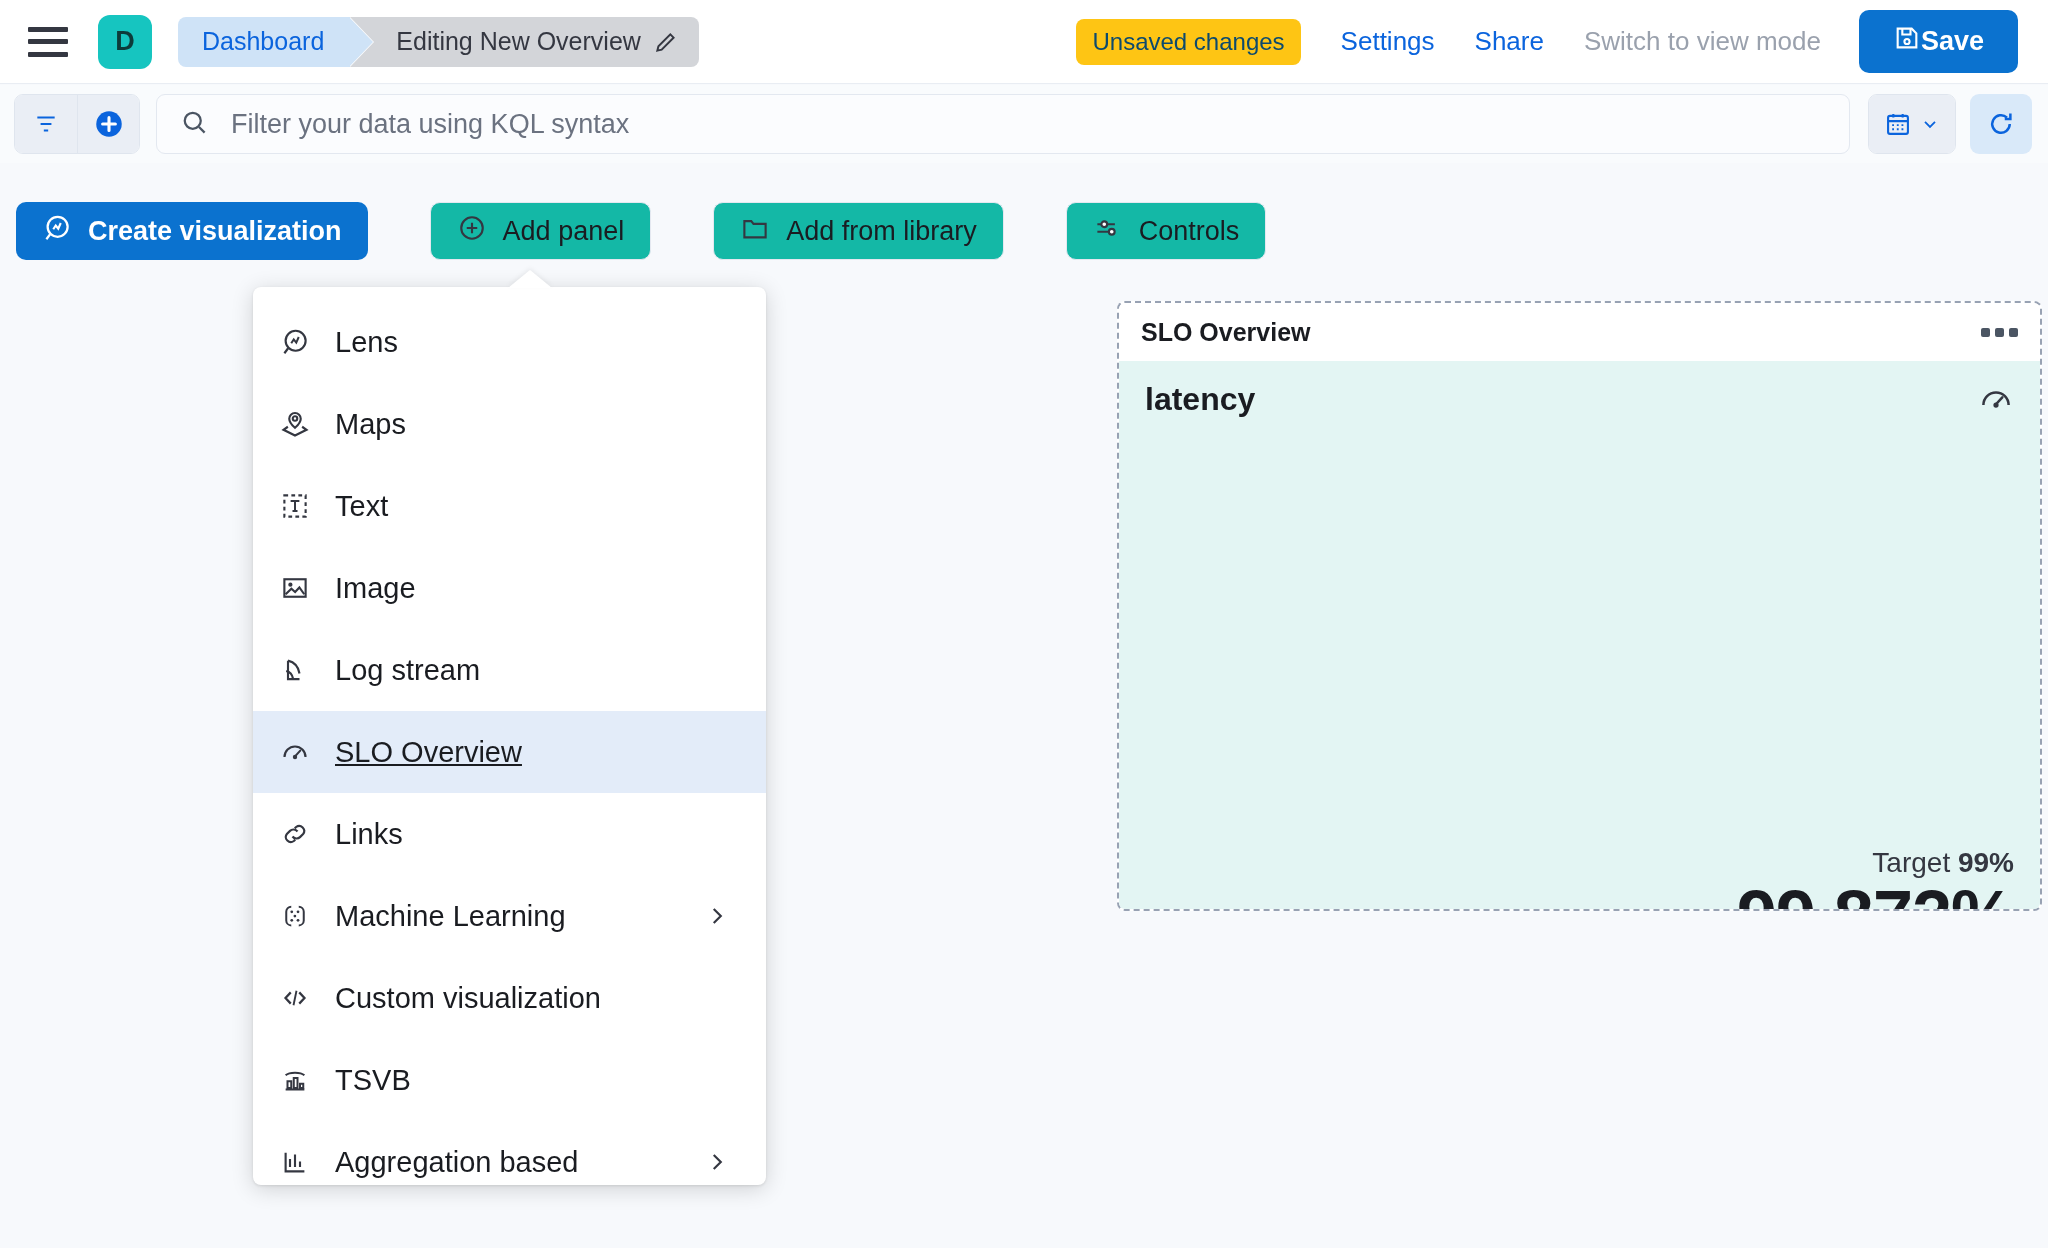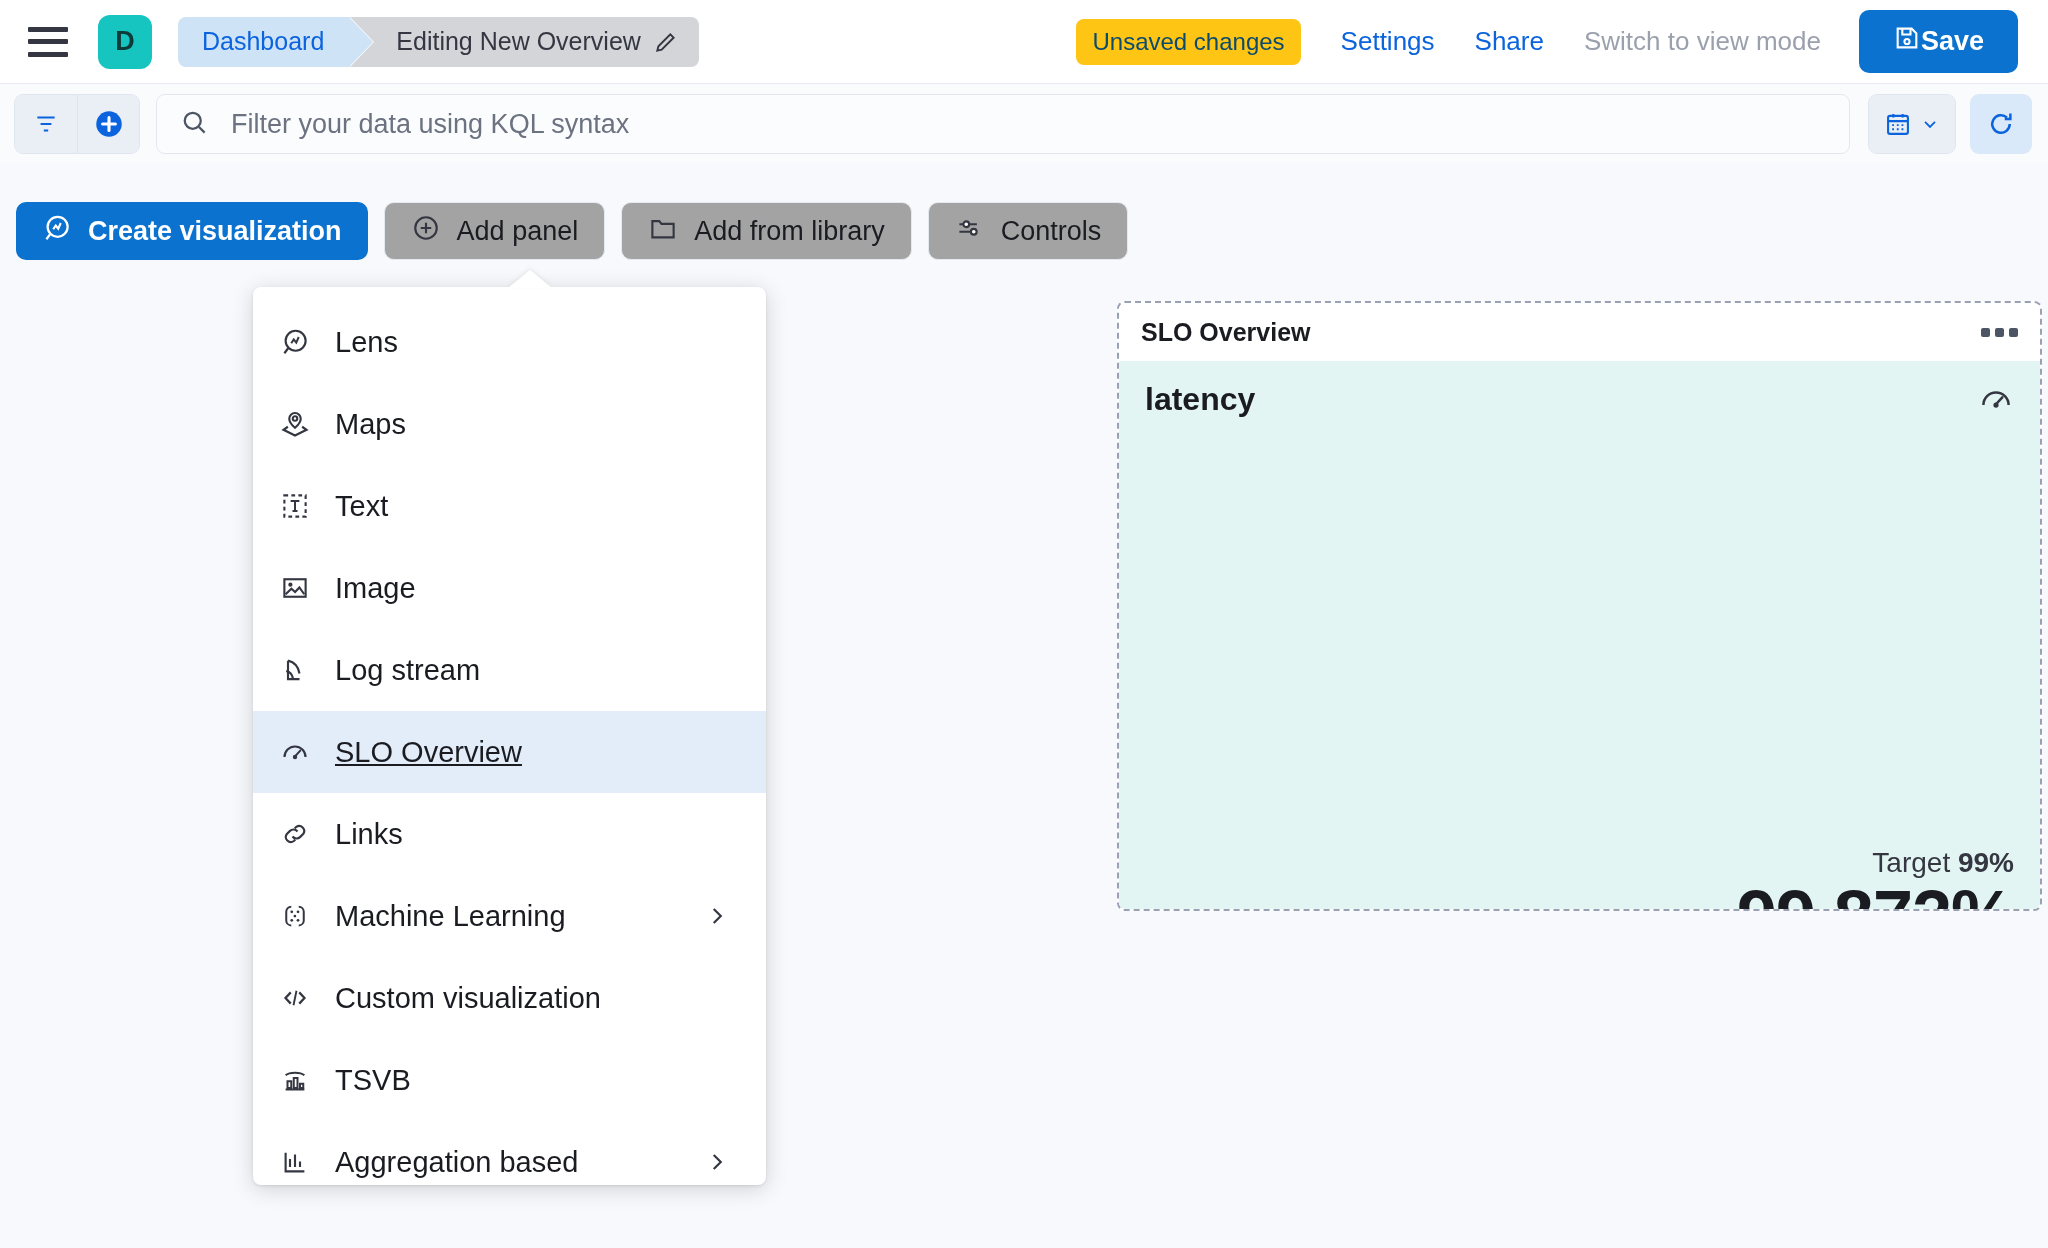--- a/index.html
+++ b/index.html
@@ -136,22 +136,23 @@
     display: flex; align-items: center; padding-left: 16px; gap: 16px;
   }
   .tb-btn {
     display: flex; align-items: center; gap: 16px;
     height: 58px; padding: 0 26px;
     border-radius: 10px; font-size: 27px; cursor: pointer;
     white-space: nowrap;
   }
   .tb-primary { background: #0b72cf; color: #ffffff; font-weight: 700; }
   .tb-ghost {
-    background: #a3a3a3; color: #1a1c21;
+    background: #14b8a6; color: #1a1c21;
     border: 1px solid #e4e8f0;
+    margin-left: 46px;
   }
 
   
   .menu {
     position: absolute; top: 287px; left: 253px;
     width: 513px; height: 898px;
     background: #ffffff;
     border-radius: 8px;
     box-shadow: 0 4px 22px rgba(0,0,0,0.16), 0 1px 3px rgba(0,0,0,0.10);
     padding-top: 14px;

